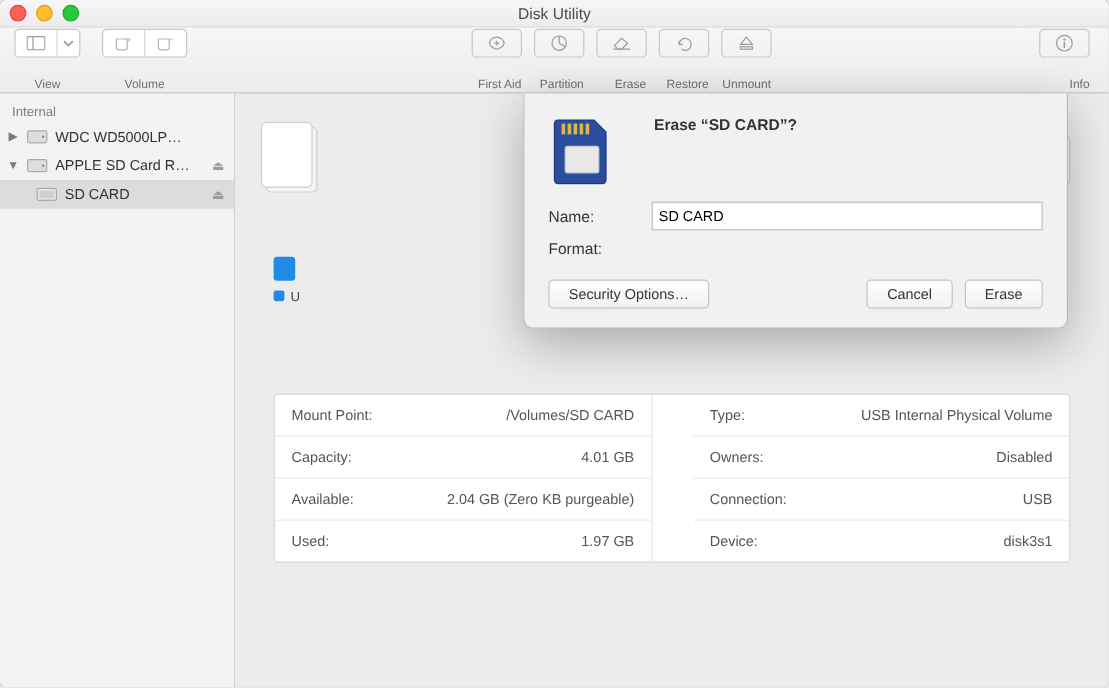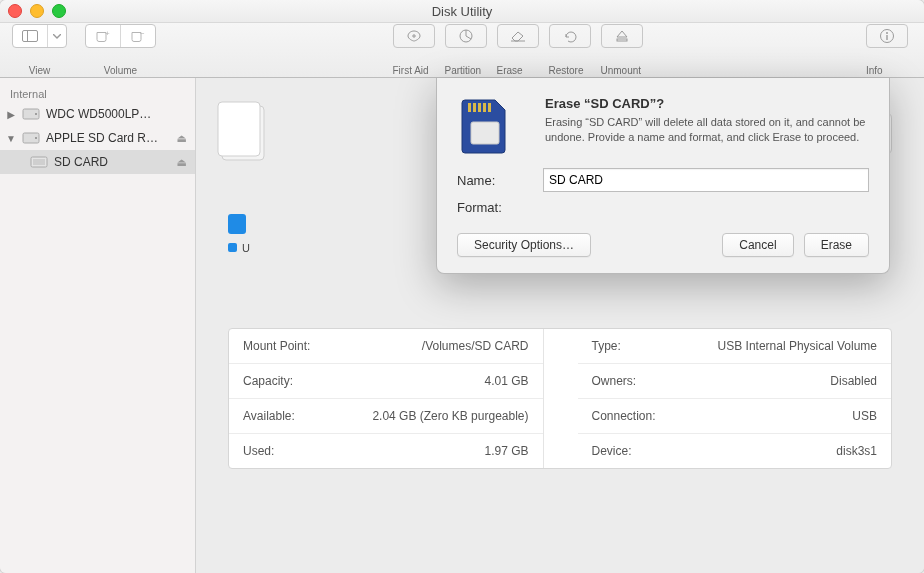--- a/index.html
+++ b/index.html
@@ -13,21 +13,21 @@
   .dot.green{background:#28c940;border:1px solid #1aab29;}
   .wintitle{position:absolute;left:0;right:0;text-align:center;font-size:13px;color:#4a4a4a;pointer-events:none;}
   
   .toolbar{height:54px;background:linear-gradient(#f6f6f6,#ececec);border-bottom:1px solid #bdbdbd;display:flex;align-items:center;padding:0 12px;}
   .tb-group{display:flex;flex-direction:column;align-items:center;margin-right:18px;}
   .tb-seg{display:flex;border:1px solid #c7c7c7;border-radius:4px;background:#fff;overflow:hidden;}
   .tb-btn{width:34px;height:22px;display:flex;align-items:center;justify-content:center;border-right:1px solid #d8d8d8;color:#8a8a8a;}
   .tb-btn:last-child{border-right:none;}
   .tb-label{font-size:10px;color:#6f6f6f;margin-top:17px;}
   .tb-spacer{flex:1;}
-  .tb-single{display:flex;flex-direction:column;align-items:flex-start;margin:0 5px;}
+  .tb-single{display:flex;flex-direction:column;align-items:flex-end;margin:0 5px;}
   .tb-single .tb-btn{border:1px solid #c7c7c7;border-radius:4px;width:40px;}
   
   .body{display:flex;height:calc(100% - 76px);}
   .sidebar{width:195px;background:#f4f2f2;border-right:1px solid #d2d2d2;padding-top:6px;font-size:12px;}
   .sb-head{color:#7d7d7d;font-size:11px;padding:4px 10px 2px;}
   .sb-row{display:flex;align-items:center;height:24px;padding:0 8px 0 6px;gap:6px;}
   .sb-row.sel{background:#dcdcdc;}
   .sb-disclosure{width:10px;text-align:center;color:#7a7a7a;font-size:10px;}
   .sb-icon{width:18px;height:14px;display:flex;align-items:center;justify-content:center;color:#7a7a7a;}
   .sb-text{flex:1;white-space:nowrap;overflow:hidden;text-overflow:ellipsis;color:#333;}
@@ -283,21 +283,20 @@
               <rect x="11" y="7" width="3" height="9" fill="#d9b84a"></rect>
                 <rect x="16" y="7" width="3" height="9" fill="#d9b84a"></rect>
                 <rect x="21" y="7" width="3" height="9" fill="#d9b84a"></rect>
                 <rect x="26" y="7" width="3" height="9" fill="#d9b84a"></rect>
                 <rect x="31" y="7" width="3" height="9" fill="#d9b84a"></rect>
               <rect x="14" y="26" width="28" height="22" rx="2" fill="#e9e9e9" stroke="#c9c9c9"></rect>
             </svg>
           </div>
           <div>
             <div class="sheet-title">Erase “SD CARD”?</div>
-            <div class="sheet-msg">Erasing “SD CARD” will delete all data stored on it, and cannot be undone. Provide a name and format, and click Erase to proceed.</div>
           </div>
         </div>
 
         <div class="formrow">
           <label>Name:</label>
           <input class="txt" type="text" value="SD CARD" style="">
         </div>
         <div class="formrow" style="margin-top:8px">
           <label>Format:</label>
         </div>

